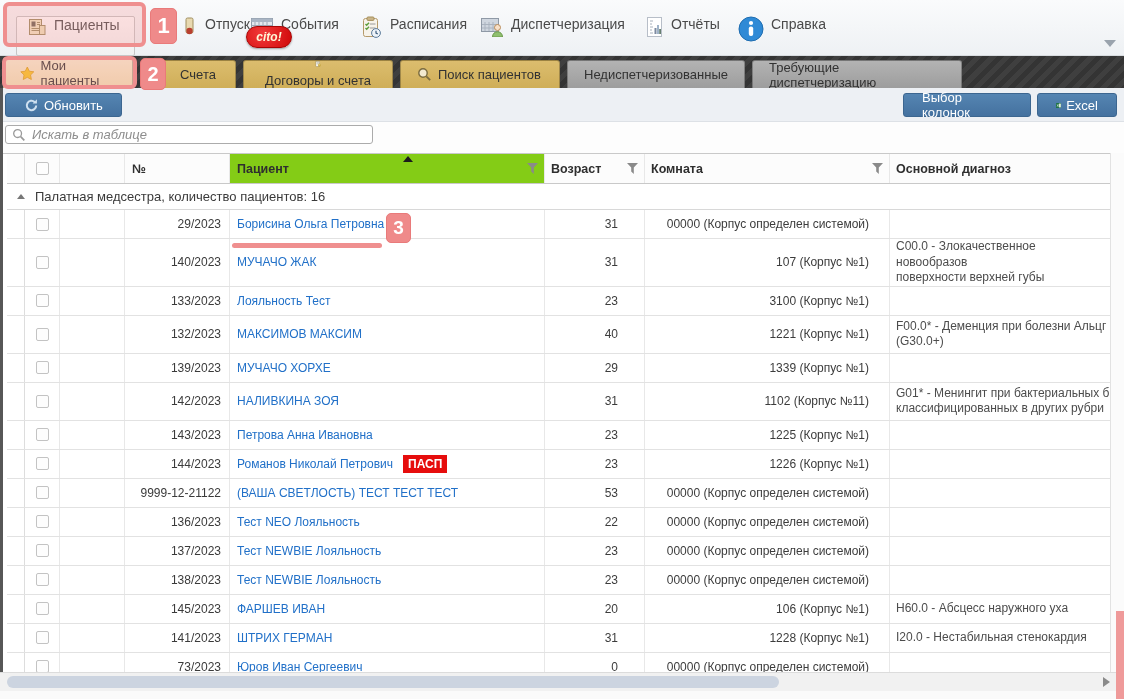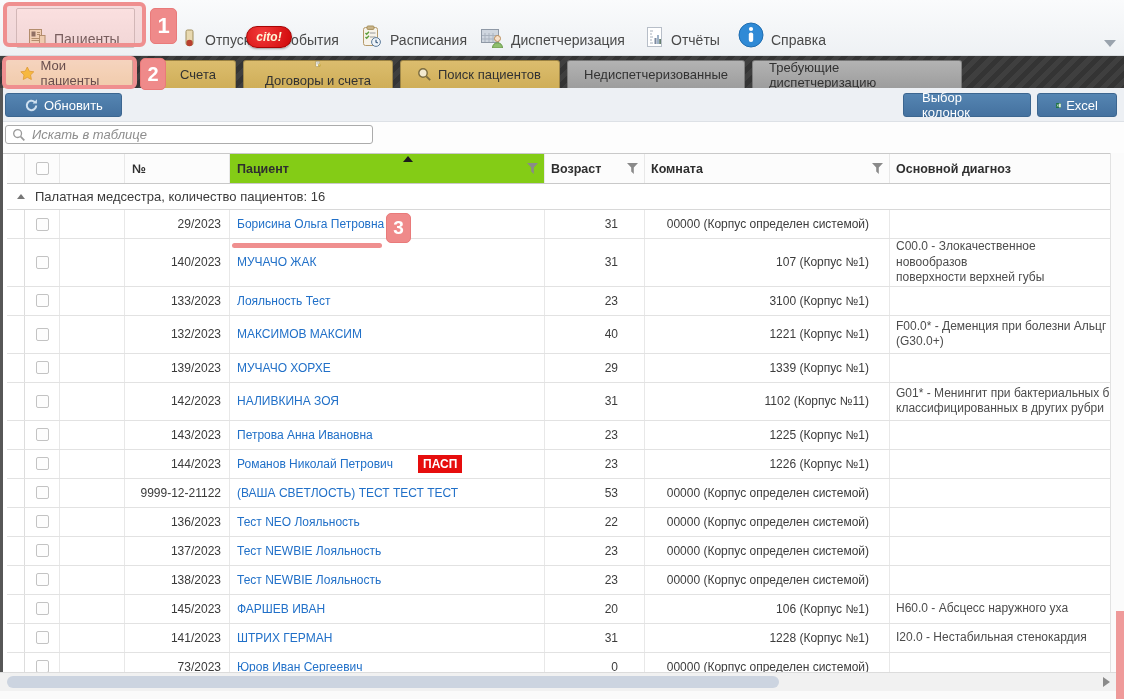--- a/index.html
+++ b/index.html
@@ -4,21 +4,21 @@
 <style>
   * { margin:0; padding:0; box-sizing:border-box; }
   html,body { background:#e9e9e9; }
   body { font-family:"Liberation Sans","DejaVu Sans",sans-serif; }
   .screen { position:relative; width:1124px; height:699px; background:#fff; overflow:hidden;
             font-size:12px; color:#3c3c3c; }
 
   
   .toolbar { position:absolute; left:0; top:0; width:1124px; height:56px;
              background:linear-gradient(#fafbfc,#eef1f4); border-bottom:1px solid #d8dce0; }
-  .tb-item { position:absolute; top:8px; height:40px; display:flex; align-items:flex-end; gap:7px;
+  .tb-item { position:absolute; top:16px; height:40px; display:flex; align-items:flex-start; gap:7px;
              font-size:14px; color:#4a4a4a; cursor:default; }
   .tb-btn { border:1px solid #c6c6c6; background:linear-gradient(#ffffff,#f1f1f1); border-radius:2px;
             padding:0 14px 0 10px; }
   .tb-item svg { flex:0 0 auto; }
   .cito { position:absolute; left:246px; top:26px; width:46px; height:22px; background:radial-gradient(circle at 35% 30%, #f23a3a, #cf0808);
           border-radius:11px; border:1px solid #a80505; color:#fff8d8; font-weight:bold; font-style:italic;
           font-size:12px; display:flex; align-items:center; justify-content:center; box-shadow:0 1px 2px rgba(0,0,0,.35); }
   .tb-chevron { position:absolute; right:8px; top:40px; width:0; height:0;
                 border-left:6px solid transparent; border-right:6px solid transparent; border-top:7px solid #9aa3ad; }
 
@@ -63,21 +63,21 @@
   .num    { width:105px; justify-content:flex-end; padding-right:8px; color:#3a3a3a; }
   .patient{ width:315px; padding-left:7px; gap:10px; }
   .age    { width:100px; justify-content:flex-end; padding-right:26px; }
   .room   { width:245px; justify-content:flex-end; padding-right:20px; }
   .diag   { width:220px; border-right:none; padding-left:6px; color:#4c4c4c; }
   .diag-inner { white-space:pre-line; width:400px; line-height:1.3; }
   .hc { font-weight:bold; color:#2f2f2f; font-size:12.5px; position:relative; }
   .hc.patient { background:#84cc16; }
   .cb { width:13px; height:13px; border:1px solid #c3c3c3; background:#fdfdfd; border-radius:2px; display:inline-block; }
   .plink { color:#2170c8; text-decoration:none; cursor:pointer; }
-  .pasp { display:none; background:#e60d0d; color:#fff; font-weight:bold; font-size:12px; padding:2px 5px;margin-left:15px; }
+  .pasp { display:none; background:#e60d0d; color:#fff; font-weight:bold; font-size:12px; padding:2px 5px; }
   .funnel { position:absolute; right:6px; top:9px; }
   .sortasc { position:absolute; left:55%; top:2px; width:0; height:0;
              border-left:5px solid transparent; border-right:5px solid transparent; border-bottom:6px solid #1b1b1b; }
   .gtri { width:0; height:0; border-left:4px solid transparent; border-right:4px solid transparent;
           border-bottom:5px solid #777; margin:0 10px 0 10px; }
 
   
   .vscroll { position:absolute; left:1110px; top:153px; width:14px; height:519px; background:#fbfbfb; border-left:1px solid #e2e2e2; }
   .hscroll { position:absolute; left:0; top:672px; width:1124px; height:19px; background:#f1f1f1; border-top:1px solid #dcdcdc; }
   .hthumb { position:absolute; left:7px; top:3px; width:772px; height:12px; background:#ccd4e0; border-radius:6px; }

